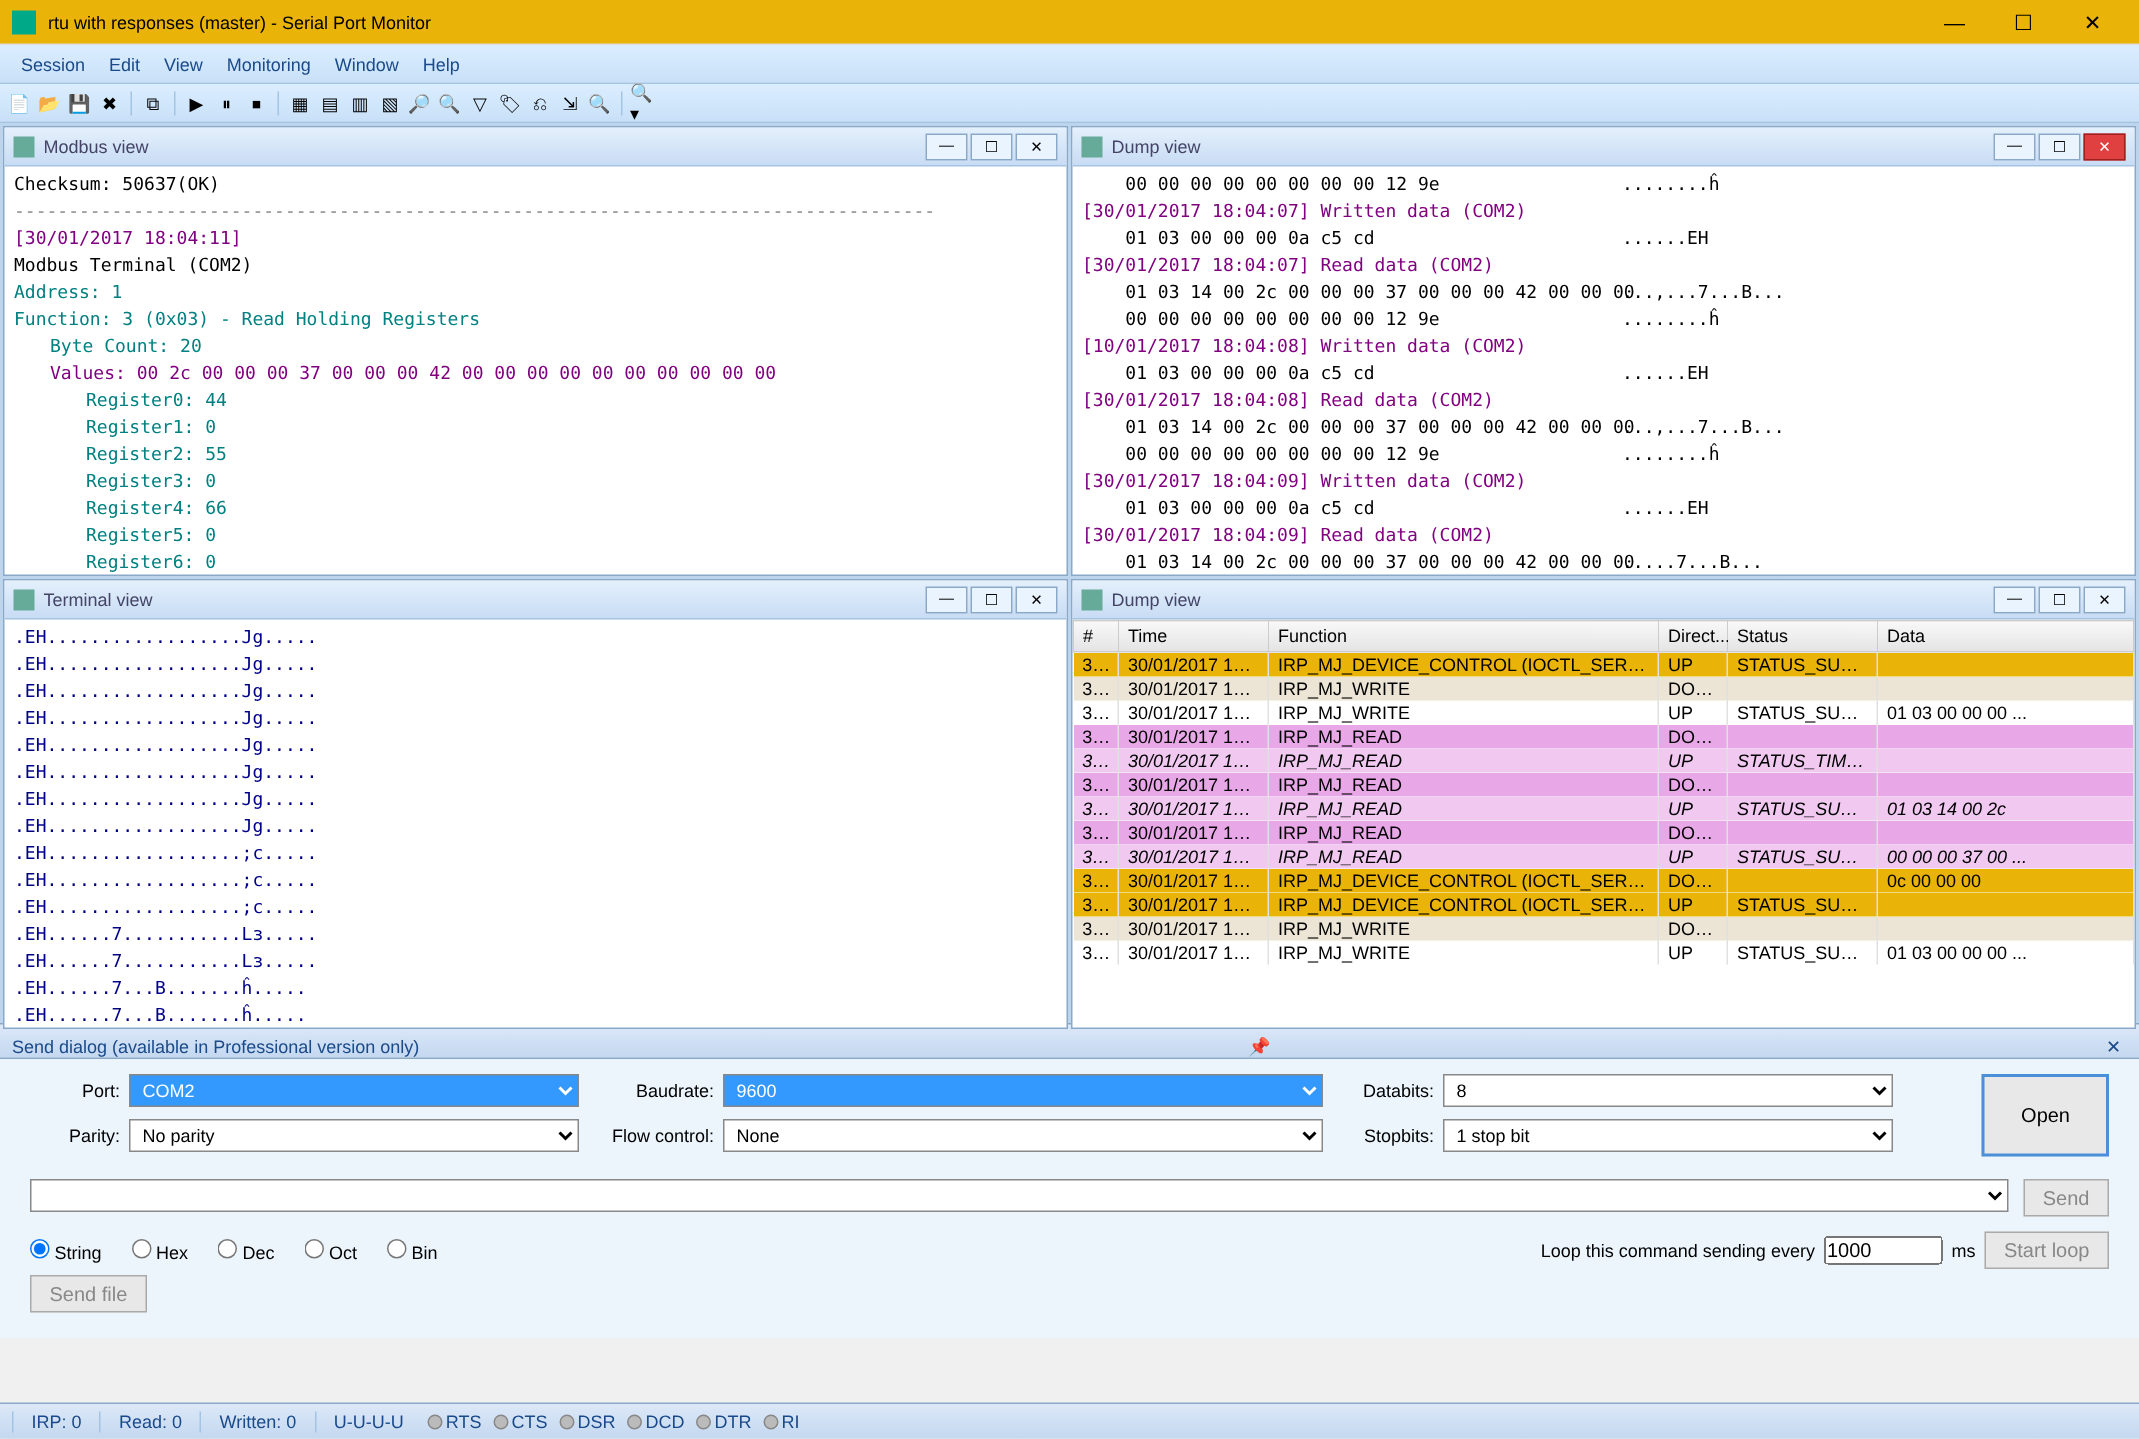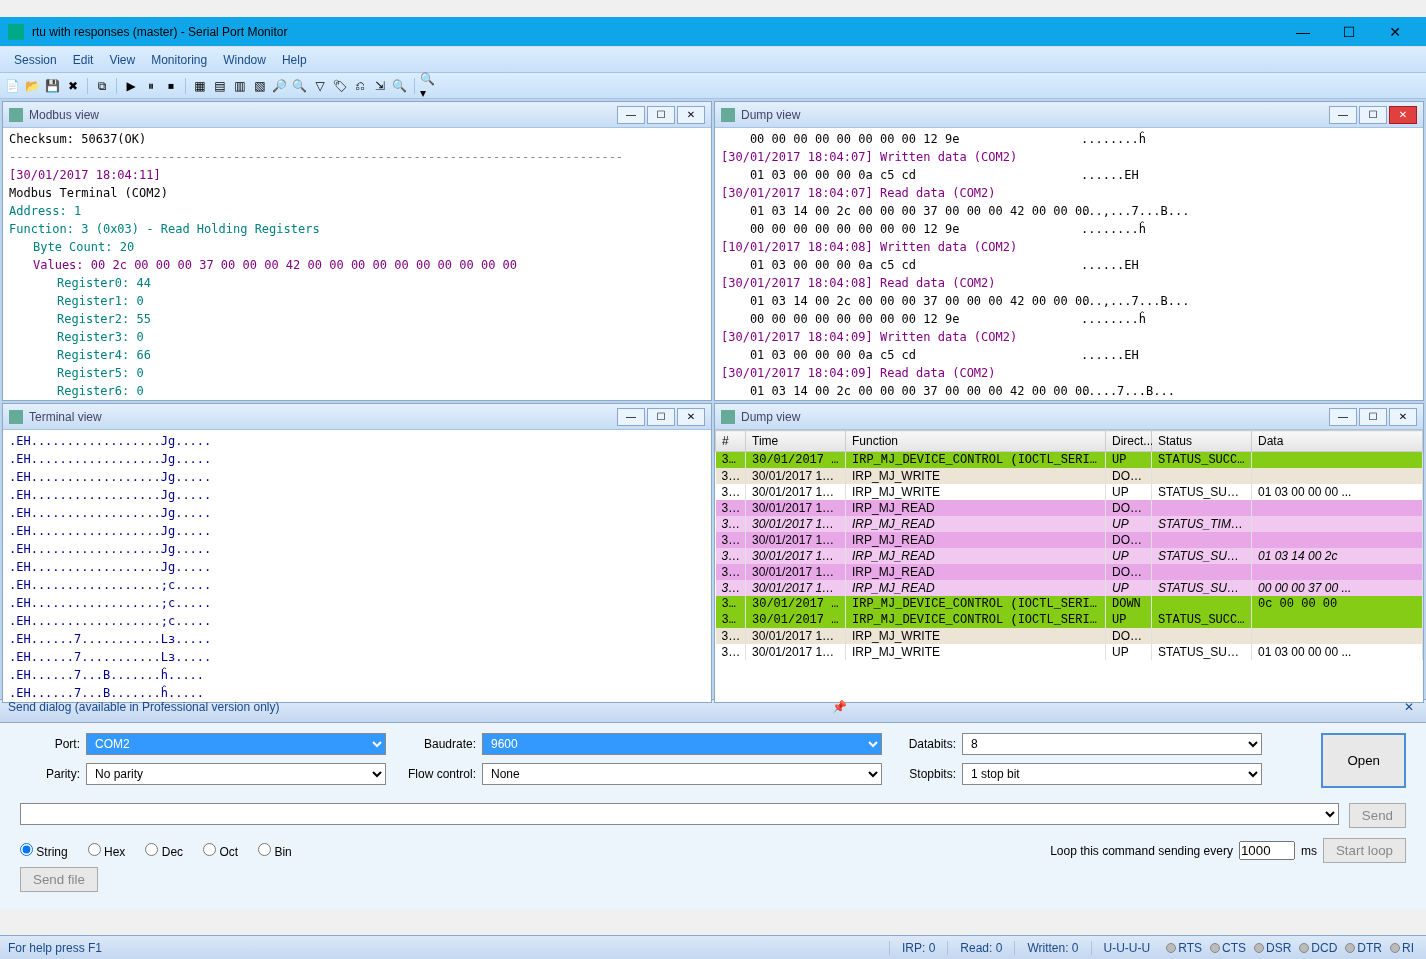--- a/index.html
+++ b/index.html
@@ -1,18 +1,18 @@
 <!DOCTYPE html>
 <html><head>
 <meta charset="utf-8">
 <style>
 * { box-sizing: border-box; margin: 0; padding: 0; }
 body { font-family: "Segoe UI", Tahoma, sans-serif; font-size: 12px; background: #f0f0f0; overflow: hidden; width: 1426px; height: 959px; position: relative; }
 
-.titlebar { height: 30px; background: #0ea5e9; display: flex; align-items: center; padding: 0 8px; border-bottom: 1px solid #ddd; margin-top: 17px; }
+.titlebar { height: 30px; background: #eab308; display: flex; align-items: center; padding: 0 8px; border-bottom: 1px solid #ddd; }
 .titlebar .app-icon { width: 16px; height: 16px; background: #0a8; margin-right: 8px; }
 .titlebar .title { flex: 1; font-size: 12px; }
 .titlebar .win-btns { display: flex; }
 .titlebar .win-btn { width: 46px; height: 30px; display: flex; align-items: center; justify-content: center; font-size: 14px; cursor: default; }
 
 .menubar { height: 26px; background: linear-gradient(#dbeeff,#c8e0f8); display: flex; align-items: center; padding: 0 6px; border-bottom: 1px solid #a4c4e4; }
 .menubar .menu-item { padding: 2px 8px; color: #1a4a8a; cursor: default; }
 
 .toolbar { height: 26px; background: linear-gradient(#dbeeff,#c8e0f8); display: flex; align-items: center; padding: 0 4px; border-bottom: 1px solid #a4c4e4; gap: 2px; }
 .toolbar .tb-btn { width: 18px; height: 18px; display: inline-flex; align-items: center; justify-content: center; font-size: 12px; cursor: default; border-radius: 2px; }
@@ -36,27 +36,27 @@
 .c-dash { color: #888; }
 
 .dump-line { white-space: pre; display: flex; }
 .dump-hex { width: 360px; }
 .dump-ascii { color: #000; }
 
 .table-view { flex: 1; overflow: auto; font-size: 12px; }
 .table-view table { width: 100%; border-collapse: collapse; table-layout: fixed; }
 .table-view th { background: linear-gradient(#f8f8f8,#e4e4e4); border: 1px solid #ccc; padding: 3px 6px; text-align: left; font-weight: normal; position: sticky; top: 0; }
 .table-view td { border-right: 1px solid #e0e0e0; padding: 1px 6px; white-space: nowrap; overflow: hidden; text-overflow: ellipsis; }
-.table-view tr.row-blue td { background: #84cc16; font-family: Liberation Mono, monospace; }
+.table-view tr.row-blue td { background: #eab308; }
 .table-view tr.row-beige td { background: #ece4d4; }
 .table-view tr.row-magenta td { background: #e8a8e8; }
 .table-view tr.row-pink td { background: #f0c8f0; font-style: italic; }
 .table-view tr.row-white td { background: #fff; }
 
-.send-dialog-bar { height: 24px; background: linear-gradient(#dce8f8,#c4d8f0); display: flex; align-items: flex-start; padding: 0 8px; border-top: 1px solid #8aa8c8; border-bottom: 1px solid #8aa8c8; color: #1a4a8a; }
+.send-dialog-bar { height: 24px; background: linear-gradient(#dce8f8,#c4d8f0); display: flex; align-items: flex-end; padding: 0 8px; border-top: 1px solid #8aa8c8; border-bottom: 1px solid #8aa8c8; color: #1a4a8a; }
 .send-dialog-bar .pin { margin-left: auto; color: #1a4a8a; padding: 0 4px; }
 
 .send-panel { background: #ecf4fc; padding: 10px 20px; height: 186px; }
 .send-row { display: flex; align-items: center; gap: 20px; margin-bottom: 8px; }
 .send-field { display: flex; align-items: center; gap: 6px; }
 .send-field label { text-align: right; }
 .send-field select, .send-field input[type=text] { border: 1px solid #888; background: #fff; padding: 2px 4px; height: 22px; font-size: 12px; }
 .send-btn, .open-btn, .loop-btn, .file-btn { border: 1px solid #aaa; background: #e8e8e8; padding: 4px 12px; cursor: default; }
 .open-btn { padding: 18px 24px; border: 2px solid #4a90d9; }
 .send-btn:disabled, .loop-btn:disabled, .file-btn:disabled { color: #888; background: #e8e8e8; }
@@ -391,32 +391,31 @@
   <div style="display:flex; align-items:center; justify-content:space-between;">
     <div class="radio-row" id="format-radios">
         <label><input type="radio" name="fmt" checked="" style=""> String</label>
         <label><input type="radio" name="fmt" style=""> Hex</label>
         <label><input type="radio" name="fmt" style=""> Dec</label>
         <label><input type="radio" name="fmt" style=""> Oct</label>
         <label><input type="radio" name="fmt" style=""> Bin</label>
       </div>
     <div style="display:flex; align-items:center; gap:6px;">
       <span>Loop this command sending every</span>
-      <input type="text" style="width: 56px;" value="1000">
+      <input type="text" style="width: 79px;" value="1000">
       <span>ms</span>
       <button class="loop-btn" disabled="">Start loop</button>
     </div>
   </div>
   <div style="margin-top:4px;">
     <button class="file-btn" disabled="">Send file</button>
   </div>
 </div>
 
 <div class="statusbar">
-  <span class="sb-first">For help press F1</span>
   <span class="sb-cell">IRP: 0</span>
   <span class="sb-cell">Read: 0</span>
   <span class="sb-cell">Written: 0</span>
   <span class="sb-cell">U-U-U-U</span>
   <span id="signals" style="display:flex;">
       <span class="sig"><span class="dot"></span> RTS</span>
       <span class="sig"><span class="dot"></span> CTS</span>
       <span class="sig"><span class="dot"></span> DSR</span>
       <span class="sig"><span class="dot"></span> DCD</span>
       <span class="sig"><span class="dot"></span> DTR</span>

